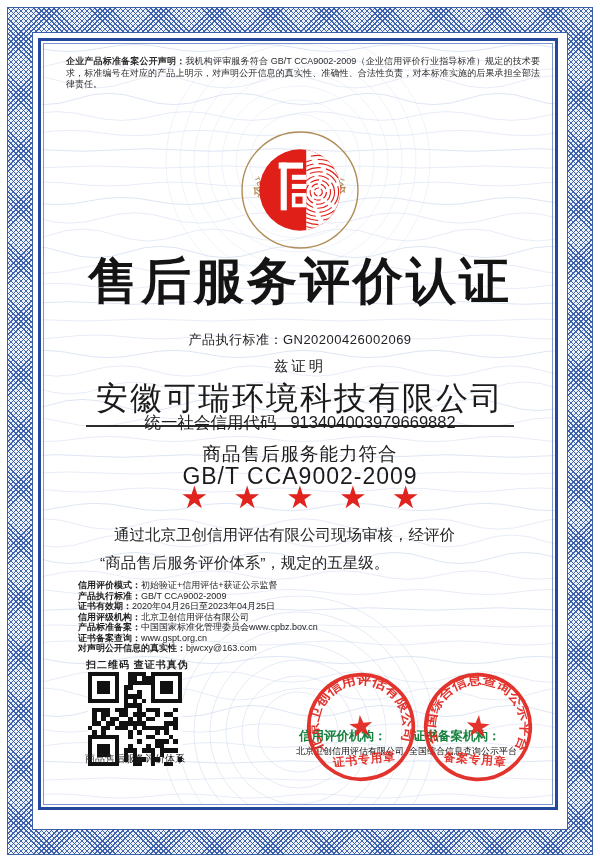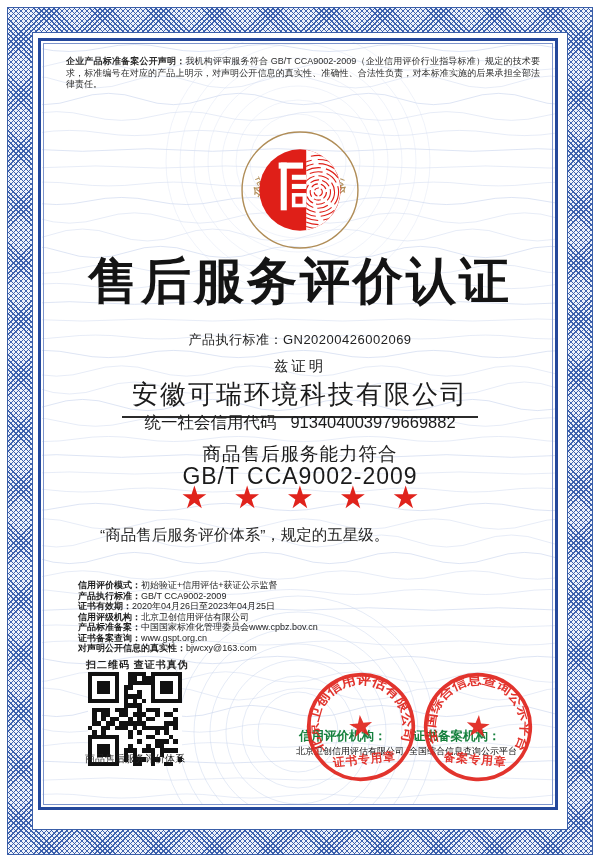--- a/index.html
+++ b/index.html
@@ -20,21 +20,21 @@
   .content{position:absolute;inset:0;z-index:1;}
   .abs{position:absolute;}
   .ctr{left:0;right:0;text-align:center;}
   .decl{left:66px;right:60px;top:56px;font-size:9px;line-height:11.5px;color:#2c2c2c;text-align:justify;}
   .decl b{font-weight:bold;}
   .logo{left:calc(50% - 61px);top:129px;width:122px;height:122px;}
   .title{top:248px;font-size:50px;font-weight:900;letter-spacing:3px;color:#141414;}
   .certno{top:331px;font-size:13px;color:#222;letter-spacing:.5px;}
   .certify{top:357px;font-size:14.5px;letter-spacing:3px;color:#222;}
   .company-wrap{top:377px;}
-  .company{display:inline-block;font-size:26px;letter-spacing:2px;font-weight:500;color:#1b1b1b;
+  .company{display:inline-block;font-size:32px;letter-spacing:2px;font-weight:500;color:#1b1b1b;
            border-bottom:2px solid #2b2b2b;padding:0 10px 4px;}
   .code{top:412px;font-size:16.5px;color:#1b1b1b;}
   .code .v{margin-left:14px;}
   .capab{top:441px;font-size:18.5px;letter-spacing:1px;color:#1b1b1b;}
   .standard{top:463px;font-size:23px;letter-spacing:1px;color:#1b1b1b;}
   .stars{top:479px;font-size:31px;color:#e0231c;letter-spacing:25px;text-indent:25px;}
   .result{left:100px;width:410px;top:521px;font-size:15.5px;line-height:28px;color:#252525;text-align:left;}
   .result .l1{padding-left:14px;}
   .details{left:78px;top:580px;font-size:9px;line-height:10.5px;color:#1c1c1c;}
   .details .row span{font-weight:bold;}
@@ -182,20 +182,21 @@
 
     <div class="abs ctr code">
       <span>统一社会信用代码</span><span class="v">913404003979669882</span>
     </div>
 
     <div class="abs ctr capab">商品售后服务能力符合</div>
     <div class="abs ctr standard">GB/T CCA9002-2009</div>
     <div class="abs ctr stars">★★★★★</div>
 
     <div class="abs result">
+      <div class="l1">通过北京卫创信用评估有限公司现场审核，经评价</div>
       <div>“商品售后服务评价体系”，规定的五星级。</div>
     </div>
 
     <div class="abs details">
 
     <div class="row">
           <span>信用评价模式：</span><i style="font-style:normal">初始验证+信用评估+获证公示监督</i>
         </div>
         <div class="row">
           <span>产品执行标准：</span><i style="font-style:normal">GB/T CCA9002-2009</i>

